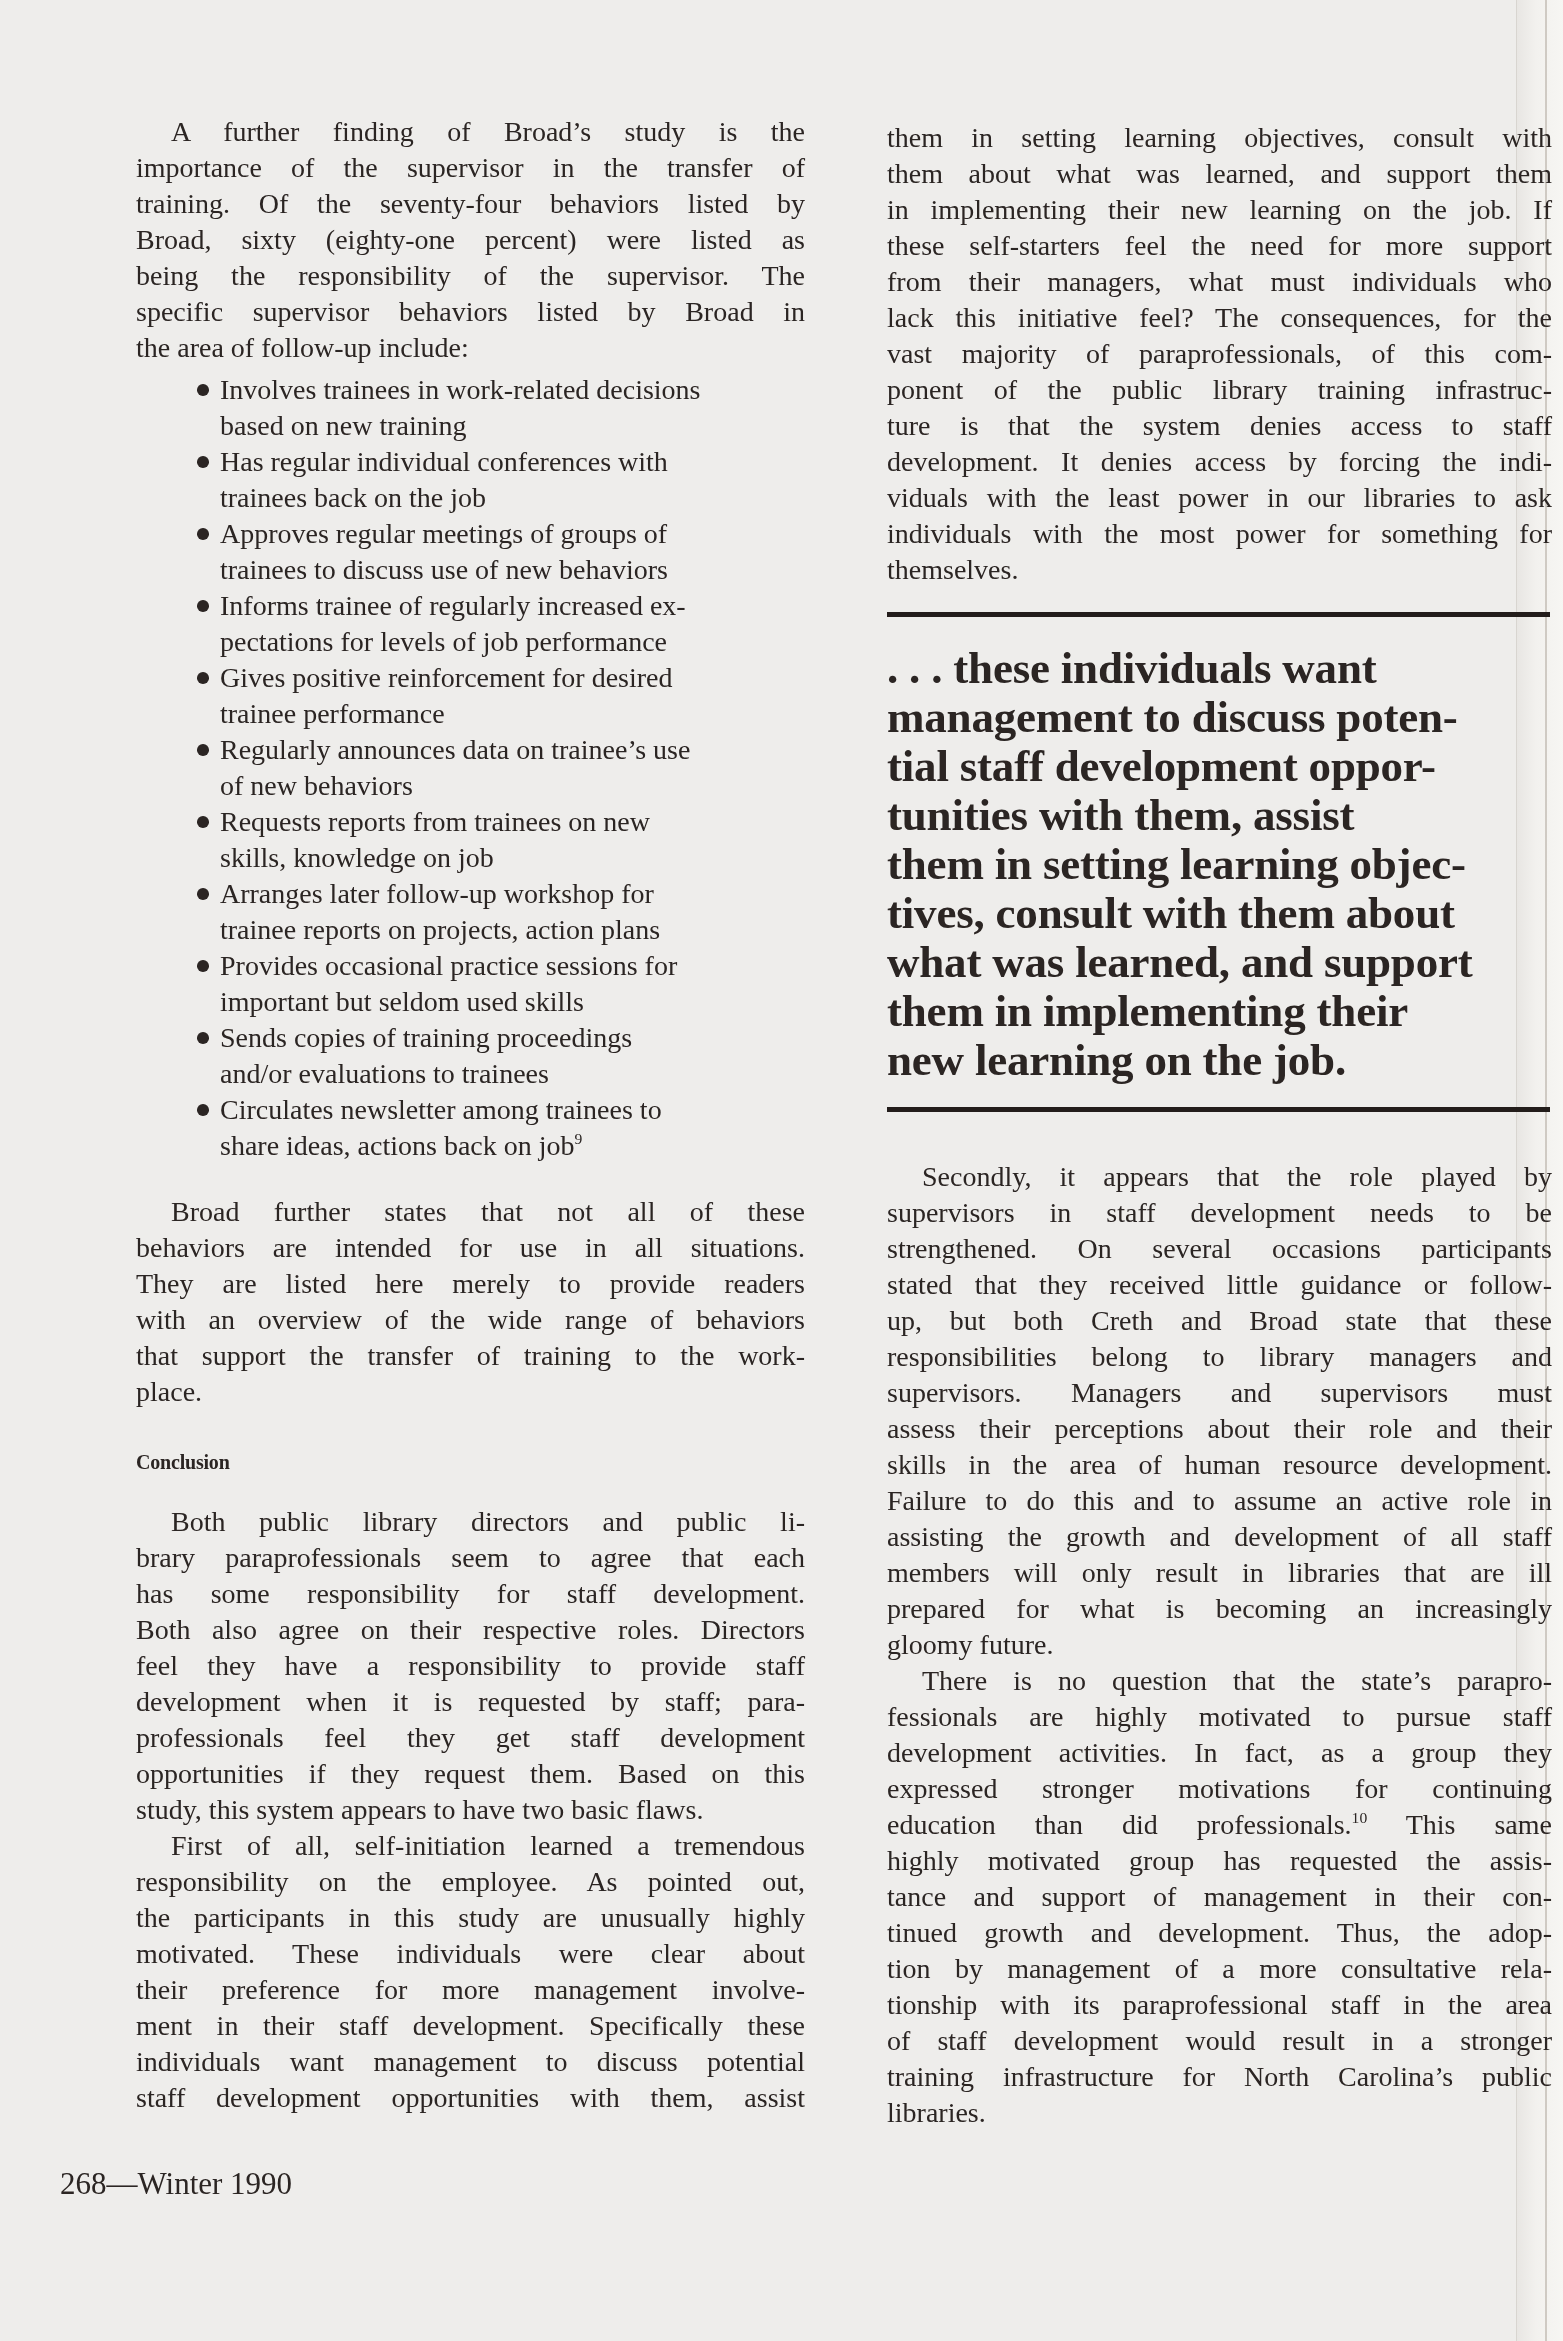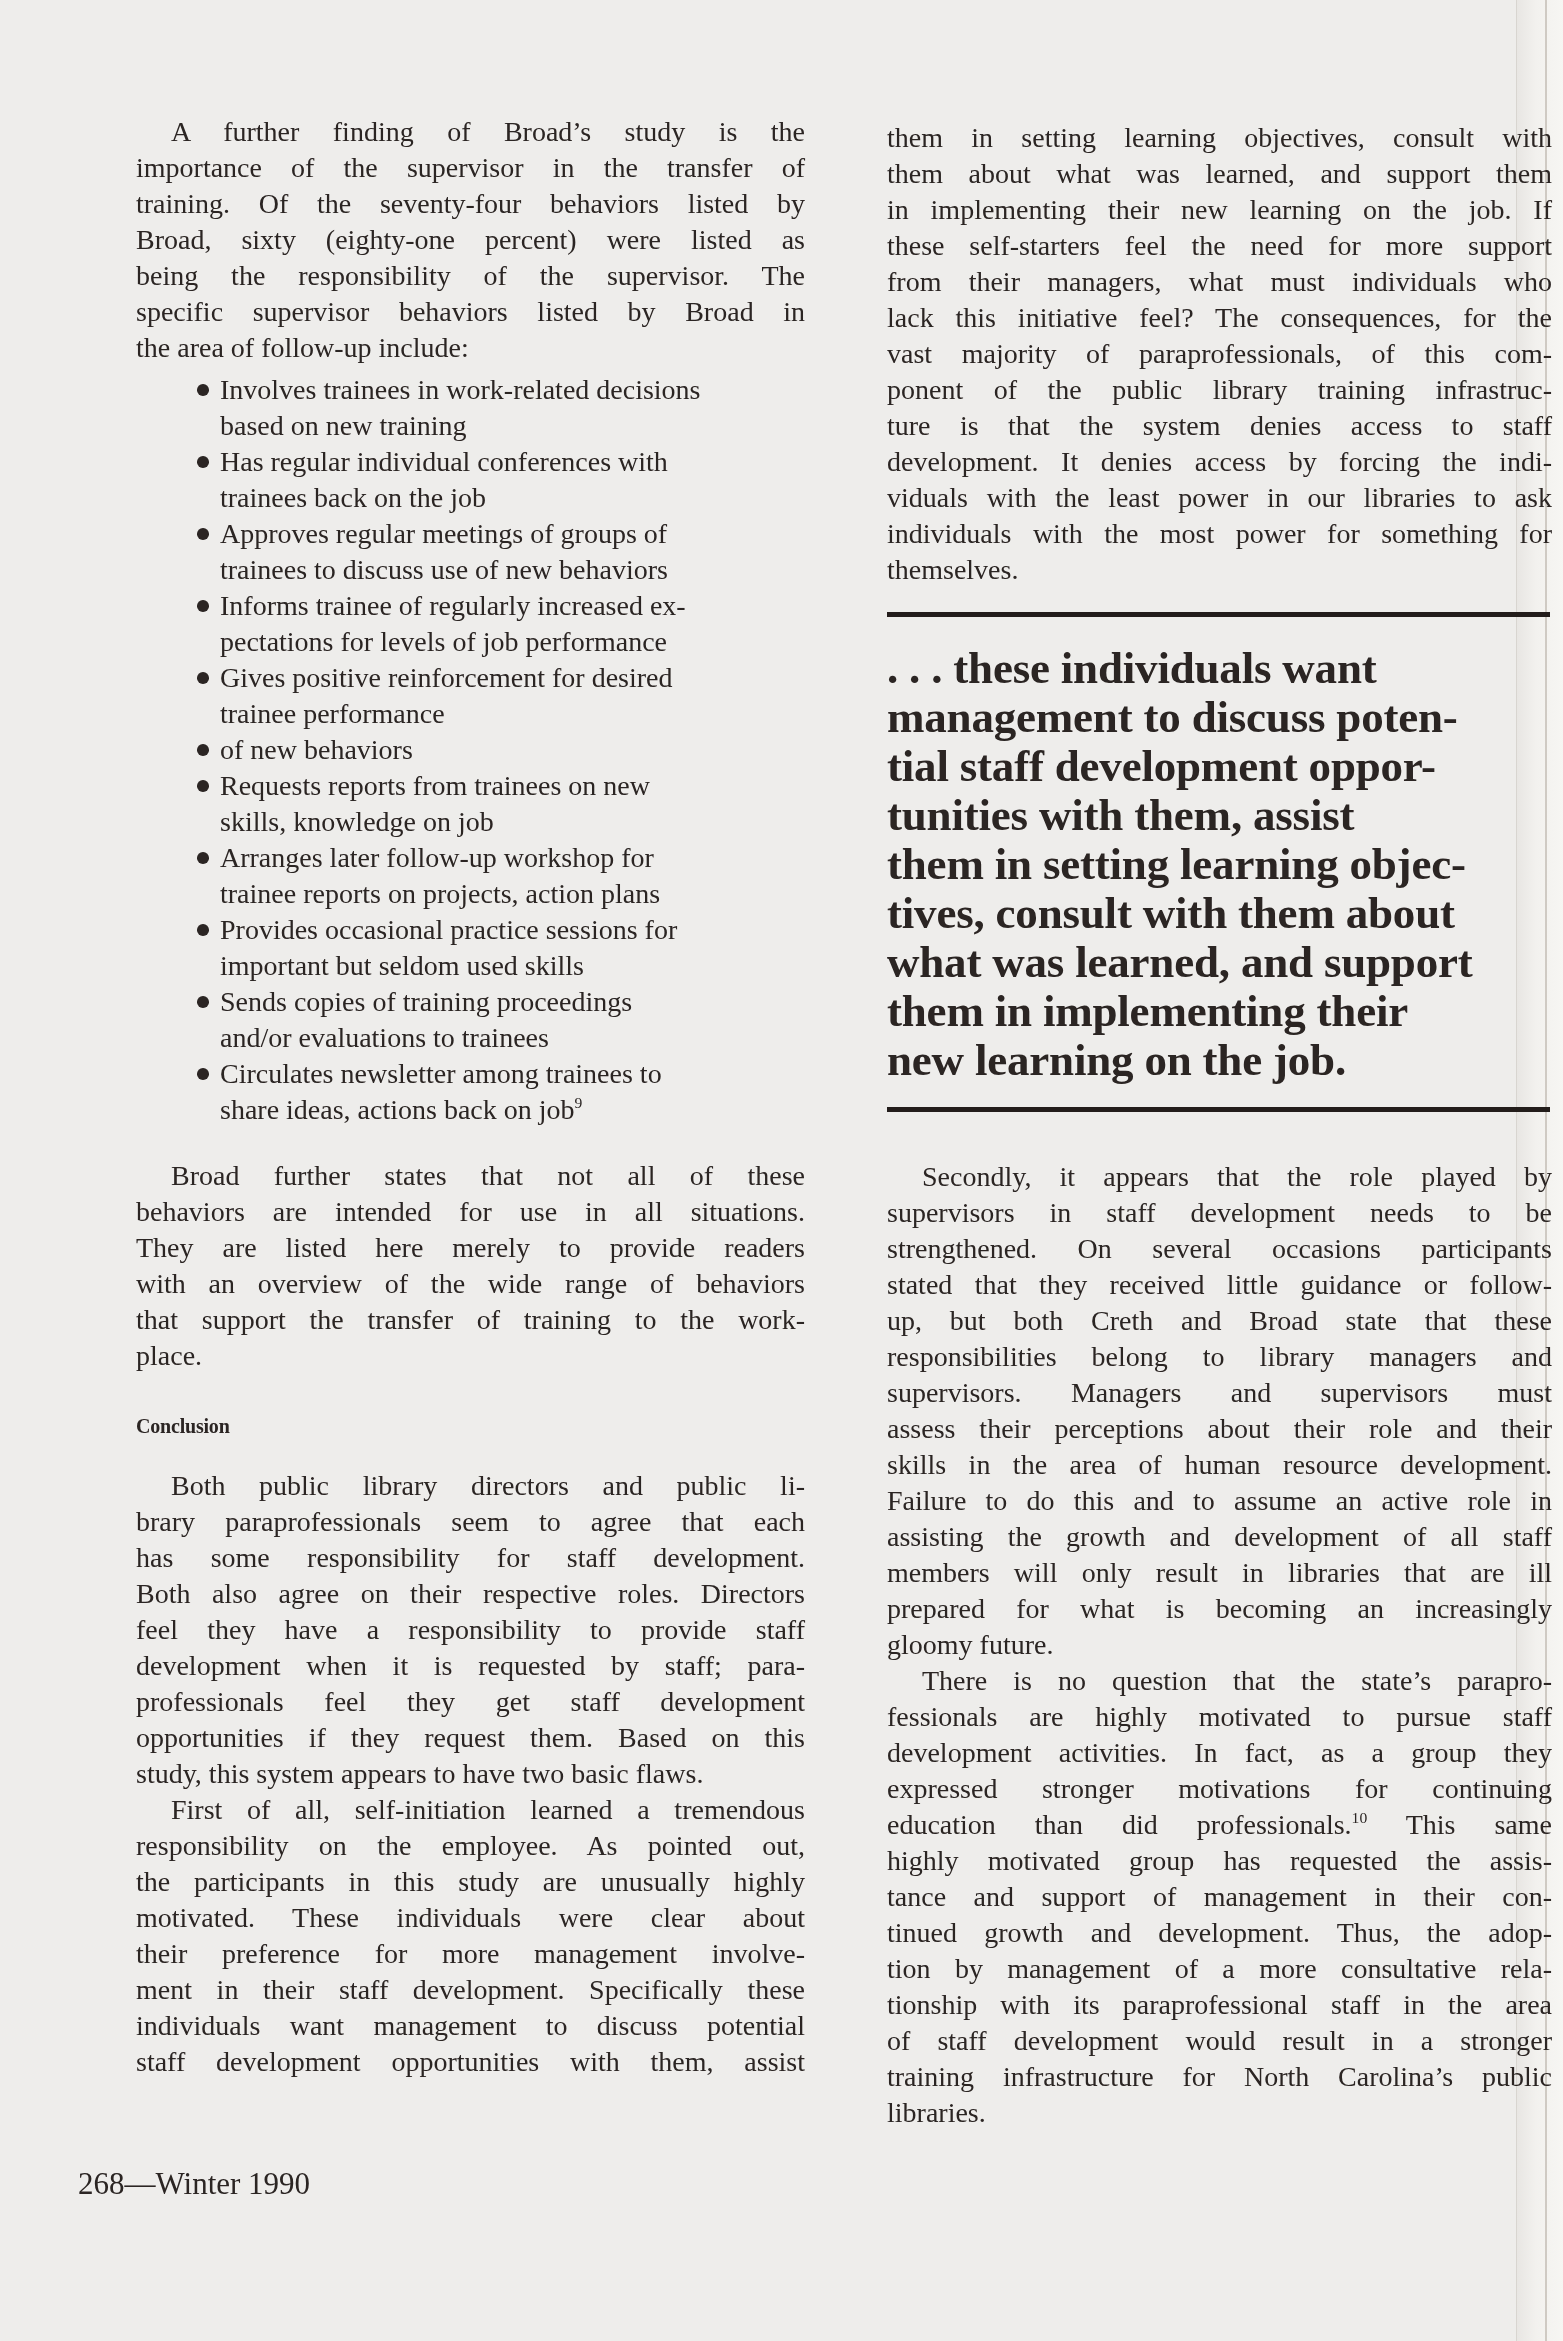--- a/index.html
+++ b/index.html
@@ -32,21 +32,21 @@
   }
   .bullet-item .line { text-align: center; text-align-last: left; }
   sup { font-size: 15.6px; vertical-align: 11px; line-height: 0; }
   .gap-after-list { height: 30px; }
   .heading-conclusion { font-weight: bold; font-size: 20px; margin-top: 34px; margin-bottom: 23.5px; letter-spacing: -0.2px; }
   .pull-rule { height: 5.5px; background: #231d1b; width: 663px; margin-left: 0; }
   .pull-quote {
     font-weight: bold; font-size: 45px; line-height: 49px; margin: 26.6px 0 22px 0; letter-spacing: -0.2px;
   }
   .pull-quote .line { text-align: center; text-align-last: left; }
-  .footer { position: absolute; left: 78px; top: 2166px; font-size: 31px; text-align: right; }
+  .footer { position: absolute; left: 60px; top: 2166px; font-size: 31px; text-align: right; }
 </style>
 </head>
 <body>
 
 <div class="page-edge"></div>
 <div class="page-edge-line"></div>
 
 <div class="col col-left">
   <div id="intro">
       <span class="line indent">A further finding of Broad’s study is the</span>
@@ -78,20 +78,21 @@
         <span class="line">Informs trainee of regularly increased ex-</span>
         <span class="line">pectations for levels of job performance</span>
       </li>
       <li class="bullet-item">
         <span class="dot"></span>
         <span class="line">Gives positive reinforcement for desired</span>
         <span class="line">trainee performance</span>
       </li>
       <li class="bullet-item">
         <span class="dot"></span>
+        <span class="line">Regularly announces data on trainee’s use</span>
         <span class="line">of new behaviors</span>
       </li>
       <li class="bullet-item">
         <span class="dot"></span>
         <span class="line">Requests reports from trainees on new</span>
         <span class="line">skills, knowledge on job</span>
       </li>
       <li class="bullet-item">
         <span class="dot"></span>
         <span class="line">Arranges later follow-up workshop for</span>

